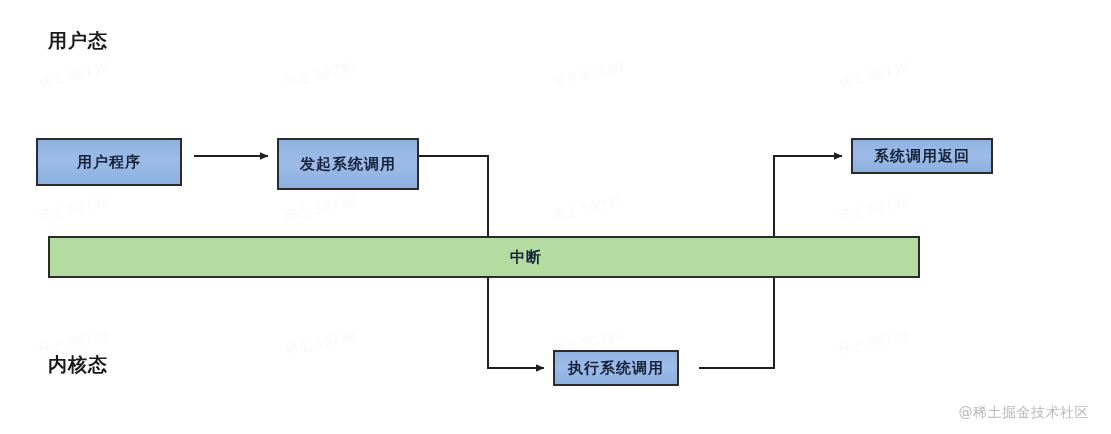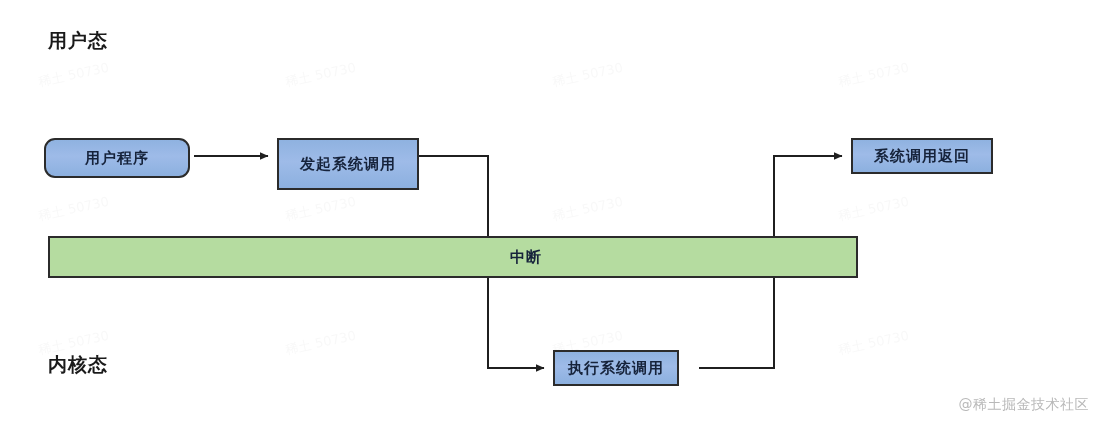--- a/index.html
+++ b/index.html
@@ -41,32 +41,32 @@
     display: flex;
     align-items: center;
     justify-content: center;
     color: #16233b;
     font-size: 15px;
     font-weight: bold;
     letter-spacing: 1px;
     white-space: nowrap;
     font-family: "DejaVu Sans", "Liberation Sans", sans-serif;
   }
-  #node-user-program   { left: 44px;  top: 138px; width: 146px; height: 40px; border-radius: 11px; }
+  #node-user-program   { left: 36px;  top: 138px; width: 146px; height: 48px; }
   #node-invoke-syscall { left: 277px; top: 138px; width: 142px; height: 52px; }
   #node-syscall-return { left: 851px; top: 138px; width: 142px; height: 36px; }
   #node-exec-syscall   { left: 553px; top: 350px; width: 126px; height: 36px; }
 
   
   #band-interrupt {
     position: absolute;
     box-sizing: border-box;
     left: 48px;
     top: 236px;
-    width: 810px;
+    width: 872px;
     height: 42px;
     background: #b5dca0;
     border: 2px solid #2b2b2b;
     display: flex;
     align-items: center;
     color: #16233b;
     font-size: 15px;
     font-weight: bold;
     letter-spacing: 1px;
     font-family: "DejaVu Sans", "Liberation Sans", sans-serif;
@@ -92,21 +92,21 @@
     font-size: 13px;
     color: rgba(120, 120, 120, 0.055);
     font-family: "DejaVu Sans", "Liberation Sans", sans-serif;
     transform: rotate(-12deg);
     white-space: nowrap;
     user-select: none;
   }
   #wm-corner {
     position: absolute;
     right: 22px;
-    bottom: 20px;
+    bottom: 12px;
     font-size: 14px;
     color: #b9b9b9;
     font-family: "DejaVu Sans", "Liberation Sans", sans-serif;
     white-space: nowrap;
     letter-spacing: 0.5px;
   }
 </style>
 </head>
 <body>
 

